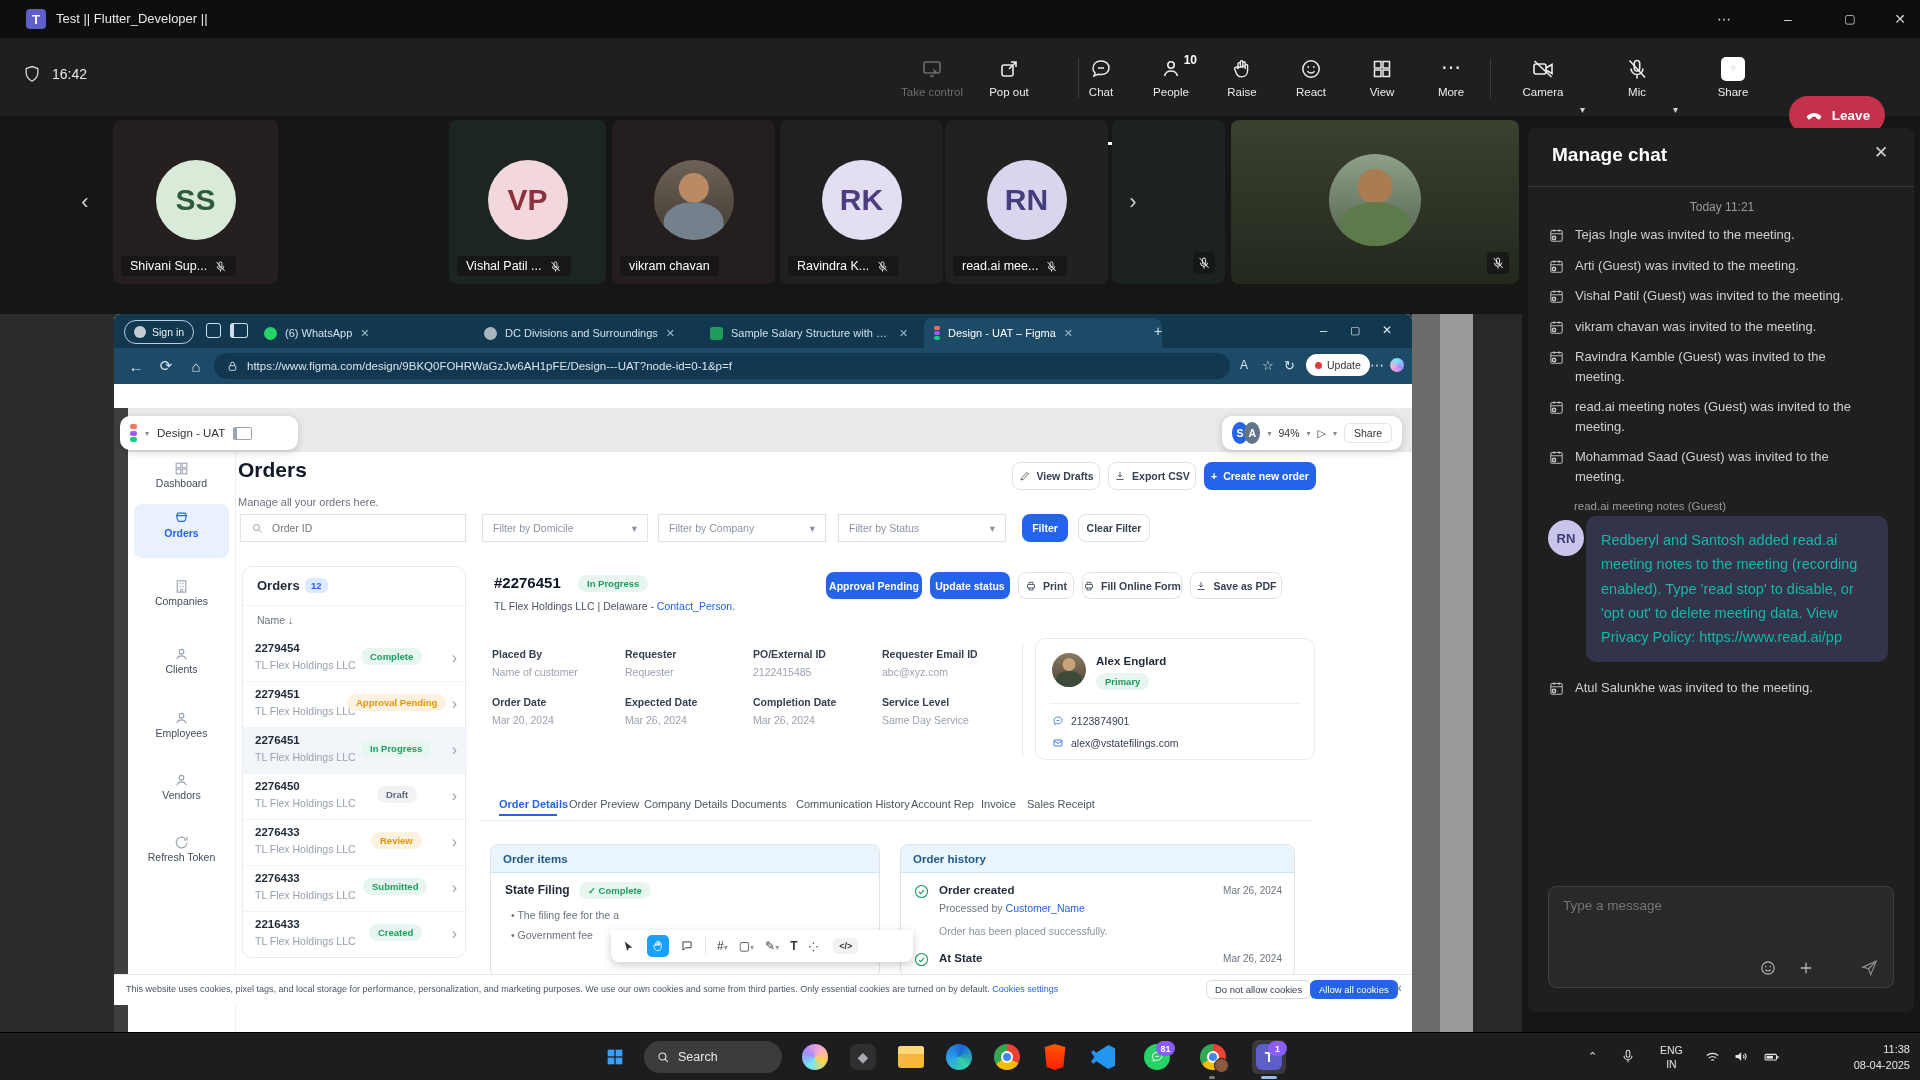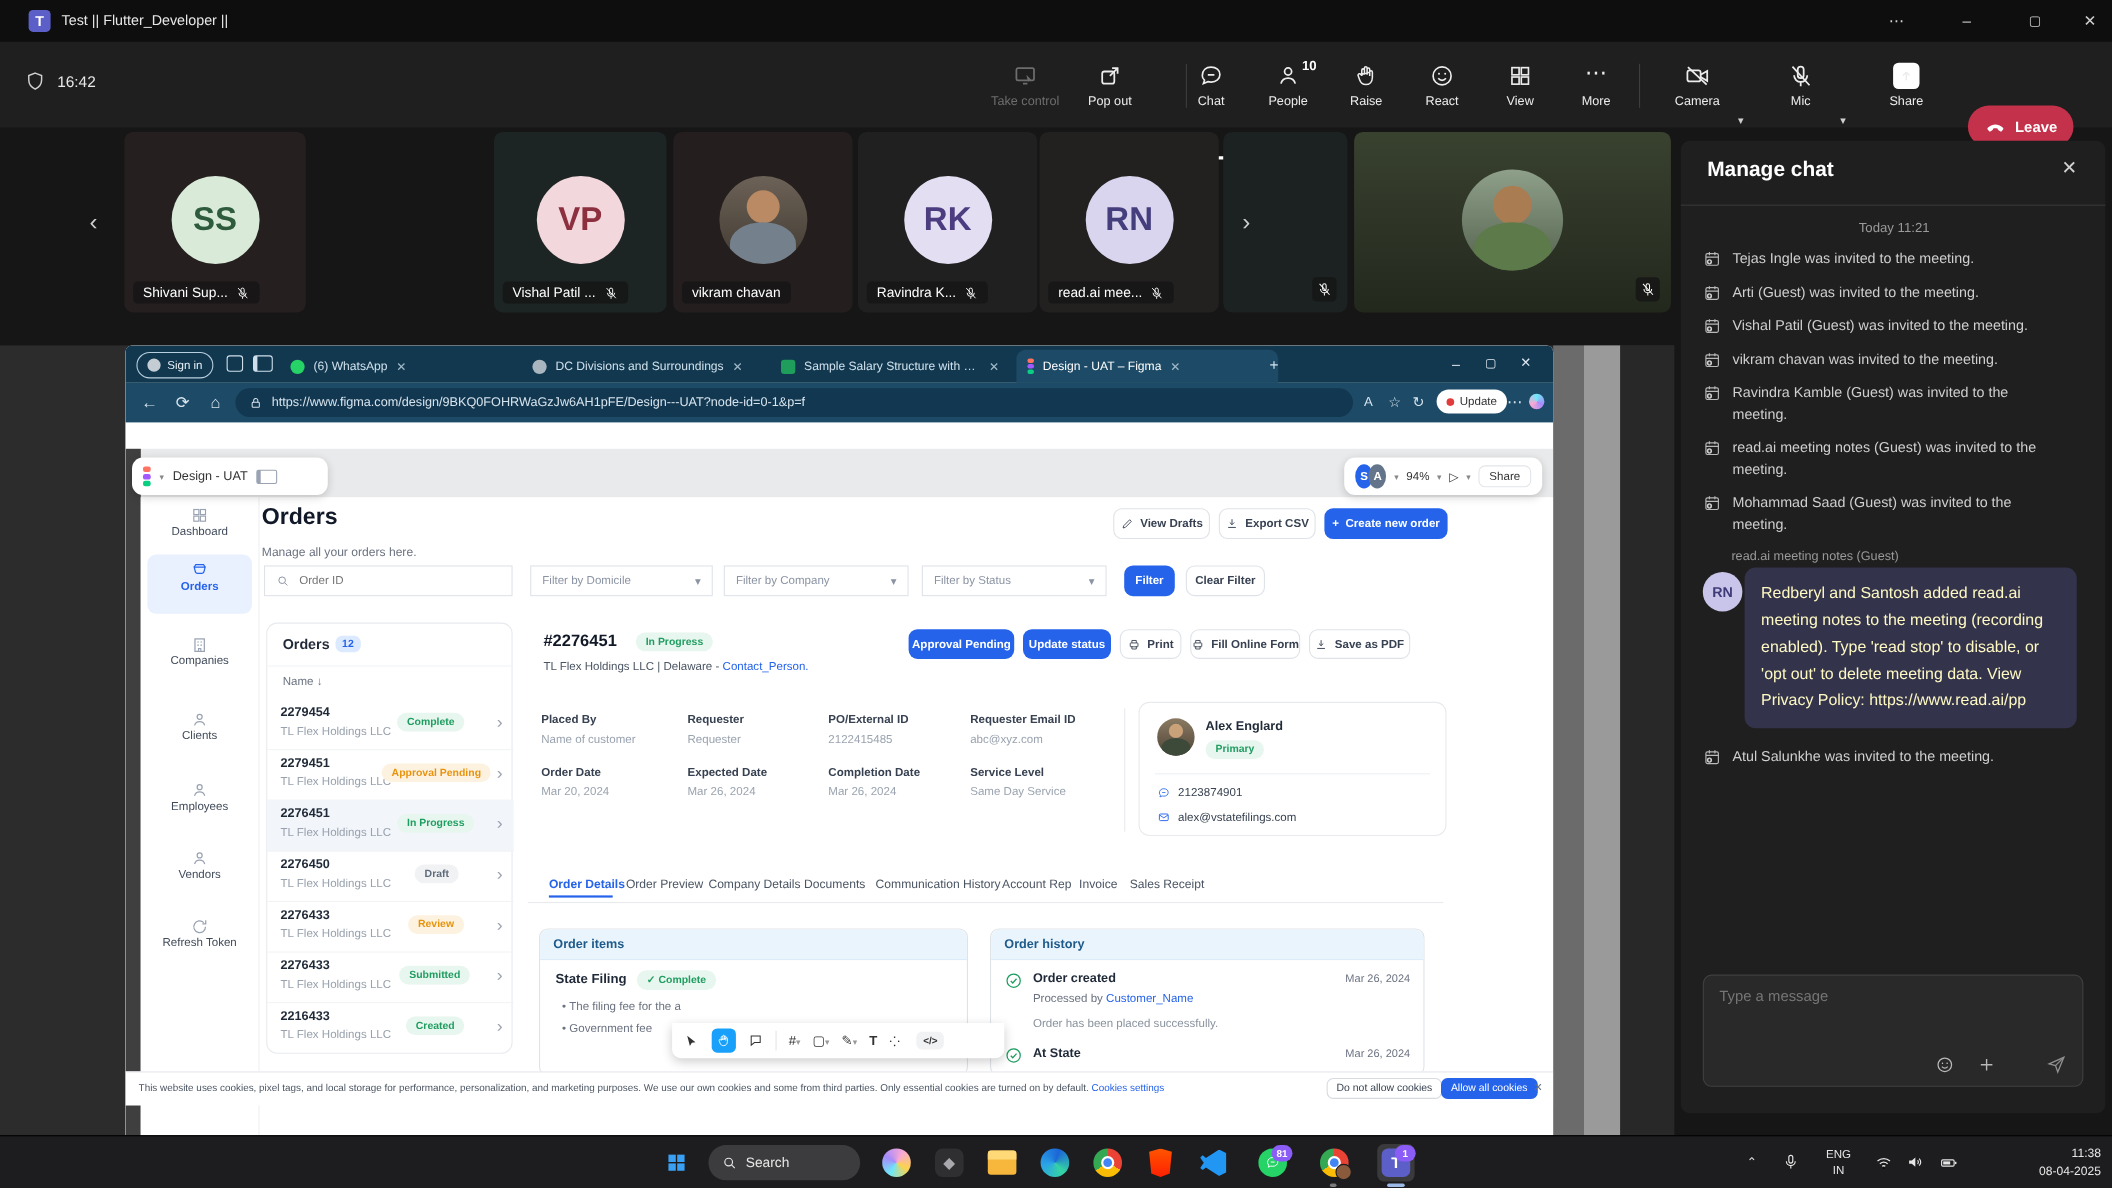--- a/index.html
+++ b/index.html
@@ -71,21 +71,21 @@
   .st-g{background:#e7f6ee;color:#1f9d61;} .st-o{background:#fdf2e0;color:#e8930c;} .st-x{background:#f1f2f4;color:#5f6b7a;}
   .orow{position:absolute;left:0;width:224px;height:46px;border-bottom:1px solid #f1f3f5;}
   .ftab{position:absolute;top:346px;font-size:11px;color:#4b5563;white-space:nowrap;}
   .card-h{height:28px;background:#eaf4fd;border-bottom:1px solid #cfe3f7;border-radius:8px 8px 0 0;
           display:flex;align-items:center;padding-left:12px;font-size:11.5px;font-weight:bold;color:#1e5a8a;box-sizing:border-box;}
   .cookiebar{left:0;top:660px;width:1298px;height:30px;background:#fff;border-top:1px solid #e5e7eb;z-index:30;}
   
   .chatpanel{left:1528px;top:128px;width:386px;height:884px;background:#1f1f1f;border-radius:8px;color:#cfcfcf;}
   .cevt{display:flex;gap:10px;margin-top:11px;font-size:13px;color:#cfcfcf;line-height:1.5;}
   .cevt svg{flex:0 0 auto;margin-top:2px;stroke:#b9b9b9;}
-  .bubble{width:272px;background:#33334b;border-radius:10px;padding:12px 15px;font-size:14.5px;color:#fef9c3;line-height:1.68;}
+  .bubble{width:272px;background:#33334b;border-radius:10px;padding:12px 15px;font-size:14.5px;color:#14b8a6;line-height:1.68;}
   .chatinput{left:20px;top:758px;width:346px;height:102px;background:#292929;border:1px solid #404040;border-radius:8px;box-sizing:border-box;}
   .chatinput input{position:absolute;left:12px;top:10px;width:300px;background:transparent;border:none;outline:none;
                    color:#cfcfcf;font-size:13.5px;font-family:"Liberation Sans",sans-serif;}
   
   .taskbar{left:0;top:1032px;width:1920px;height:48px;background:#1d1d1f;border-top:1px solid #000;}
   .tbslot{top:7px;width:34px;height:34px;border-radius:6px;display:flex;align-items:center;justify-content:center;}
   .tbadge{position:absolute;top:-3px;right:-5px;min-width:15px;height:15px;border-radius:8px;background:#8b5cf6;color:#fff;
           font-size:9px;font-weight:bold;display:flex;align-items:center;justify-content:center;padding:0 2px;}
   .tray{color:#e6e6e6;font-size:11px;}
 </style>

